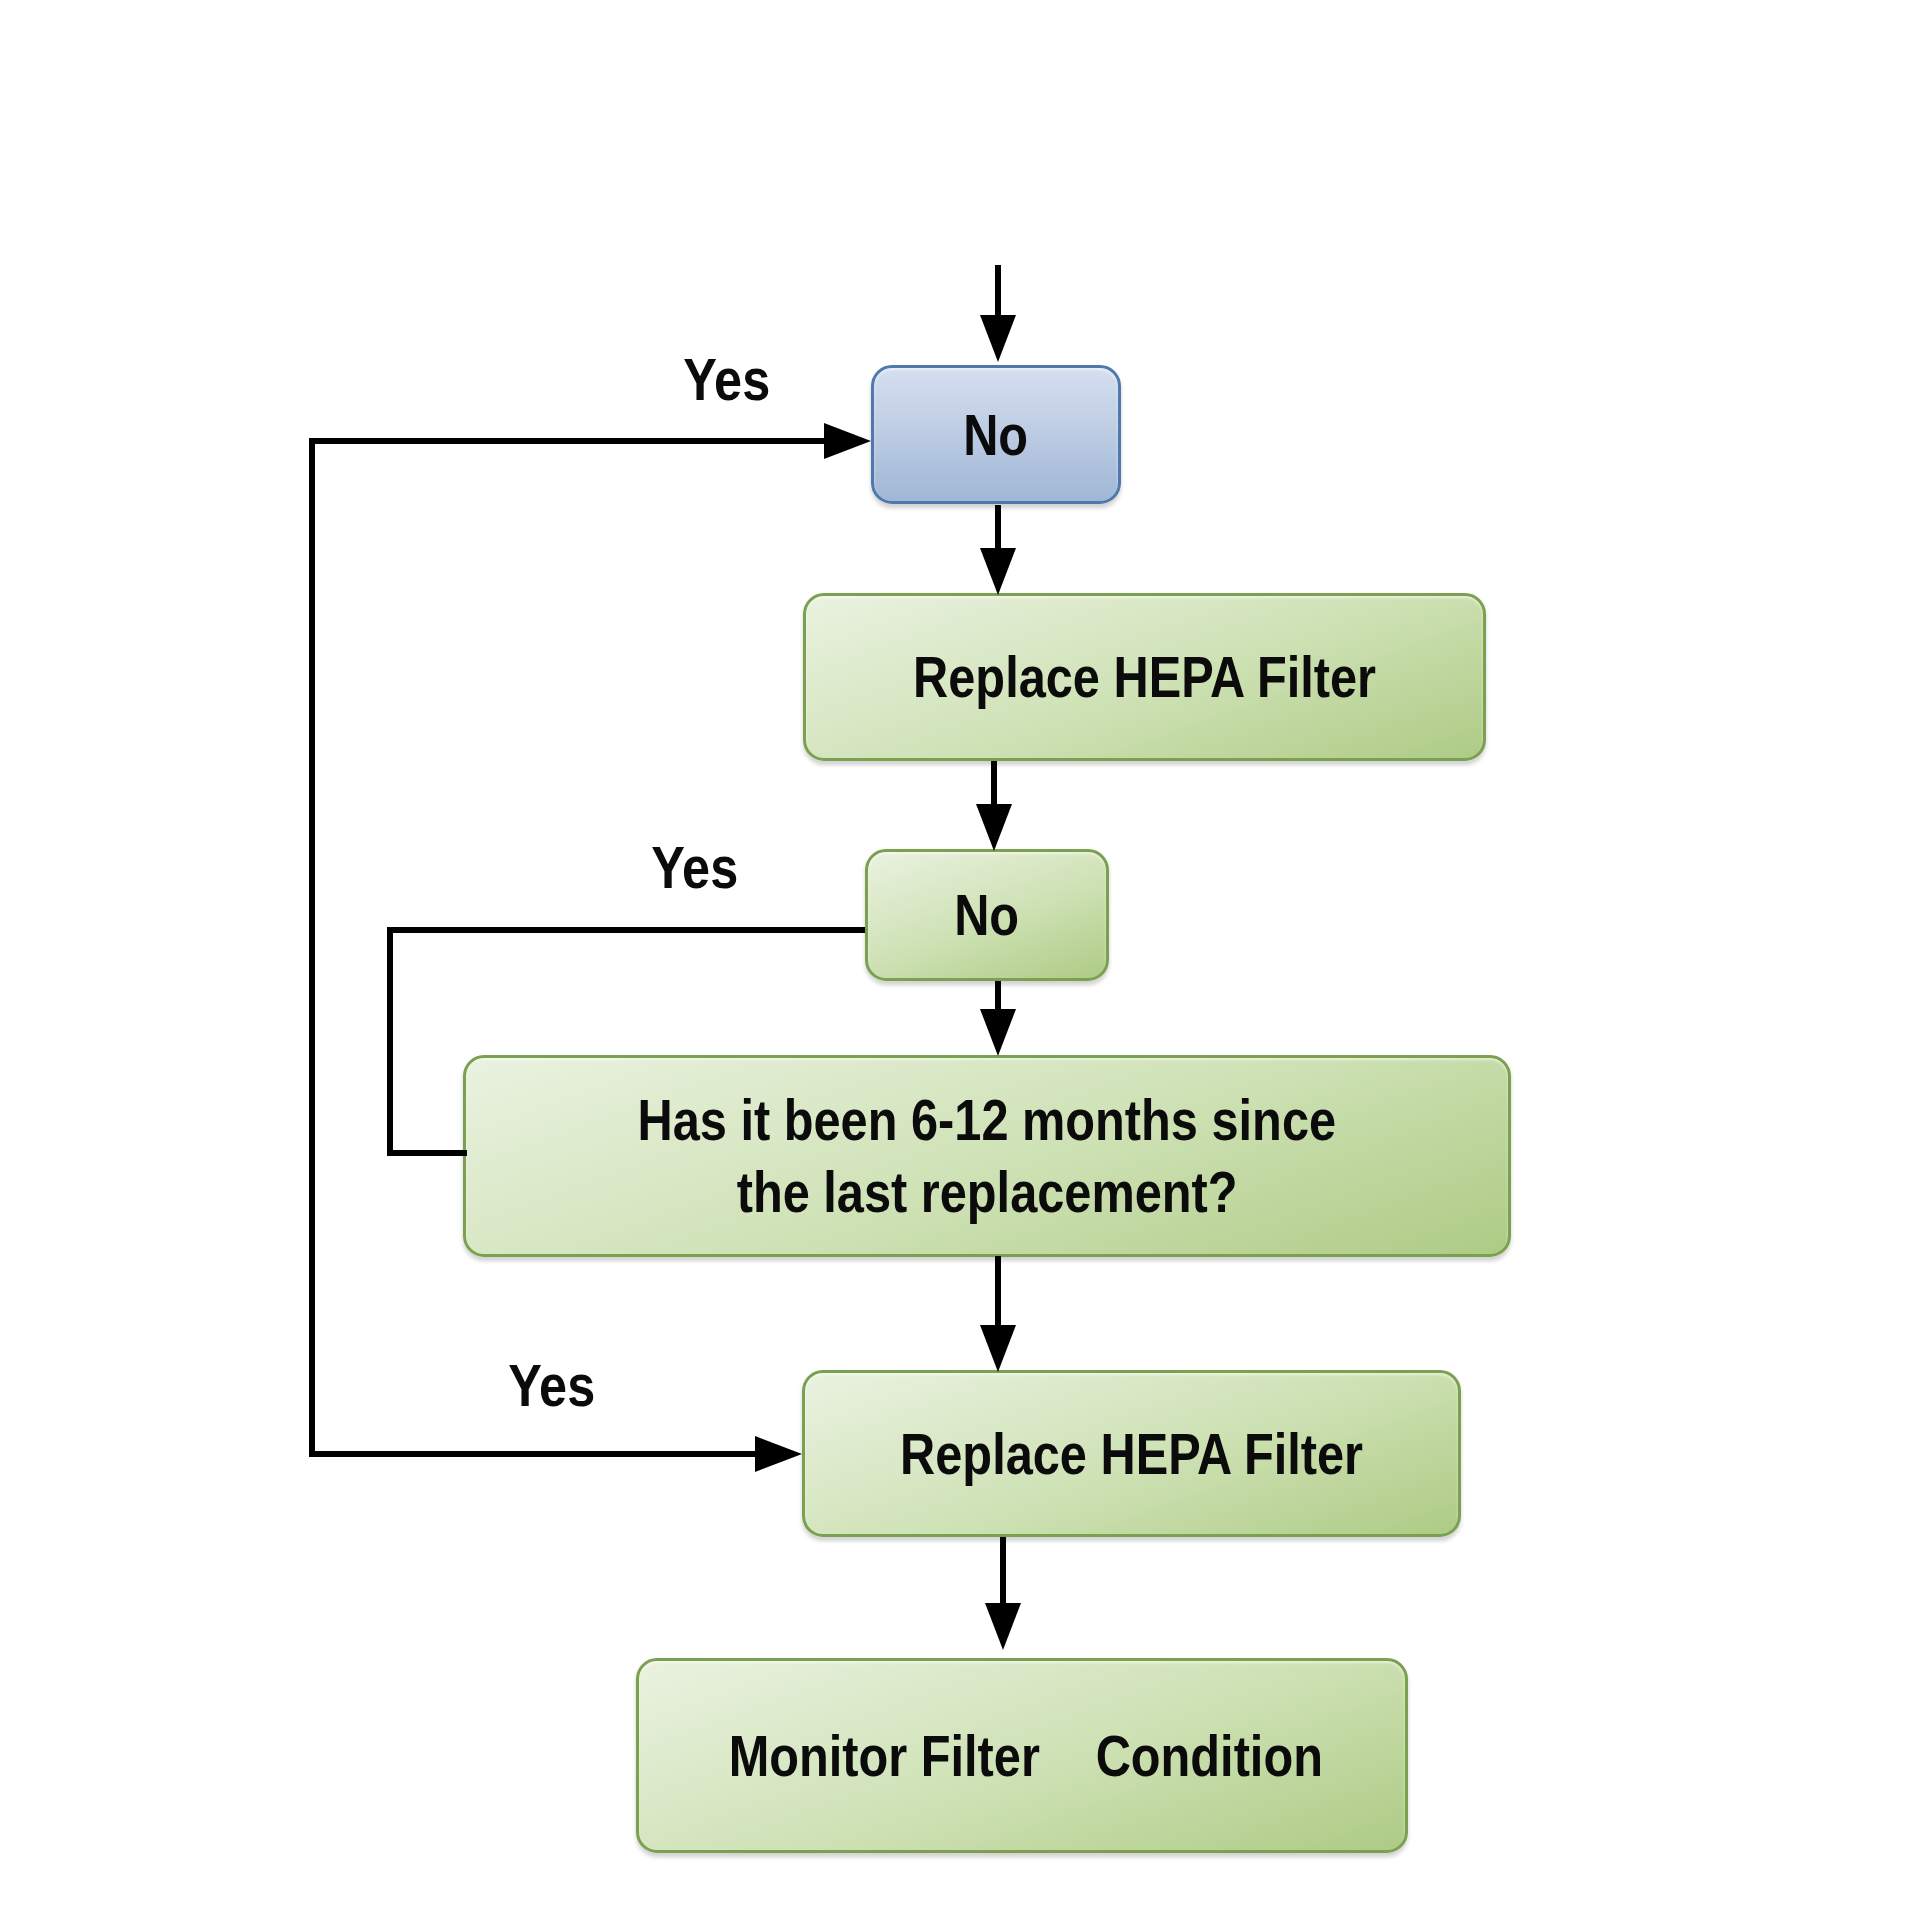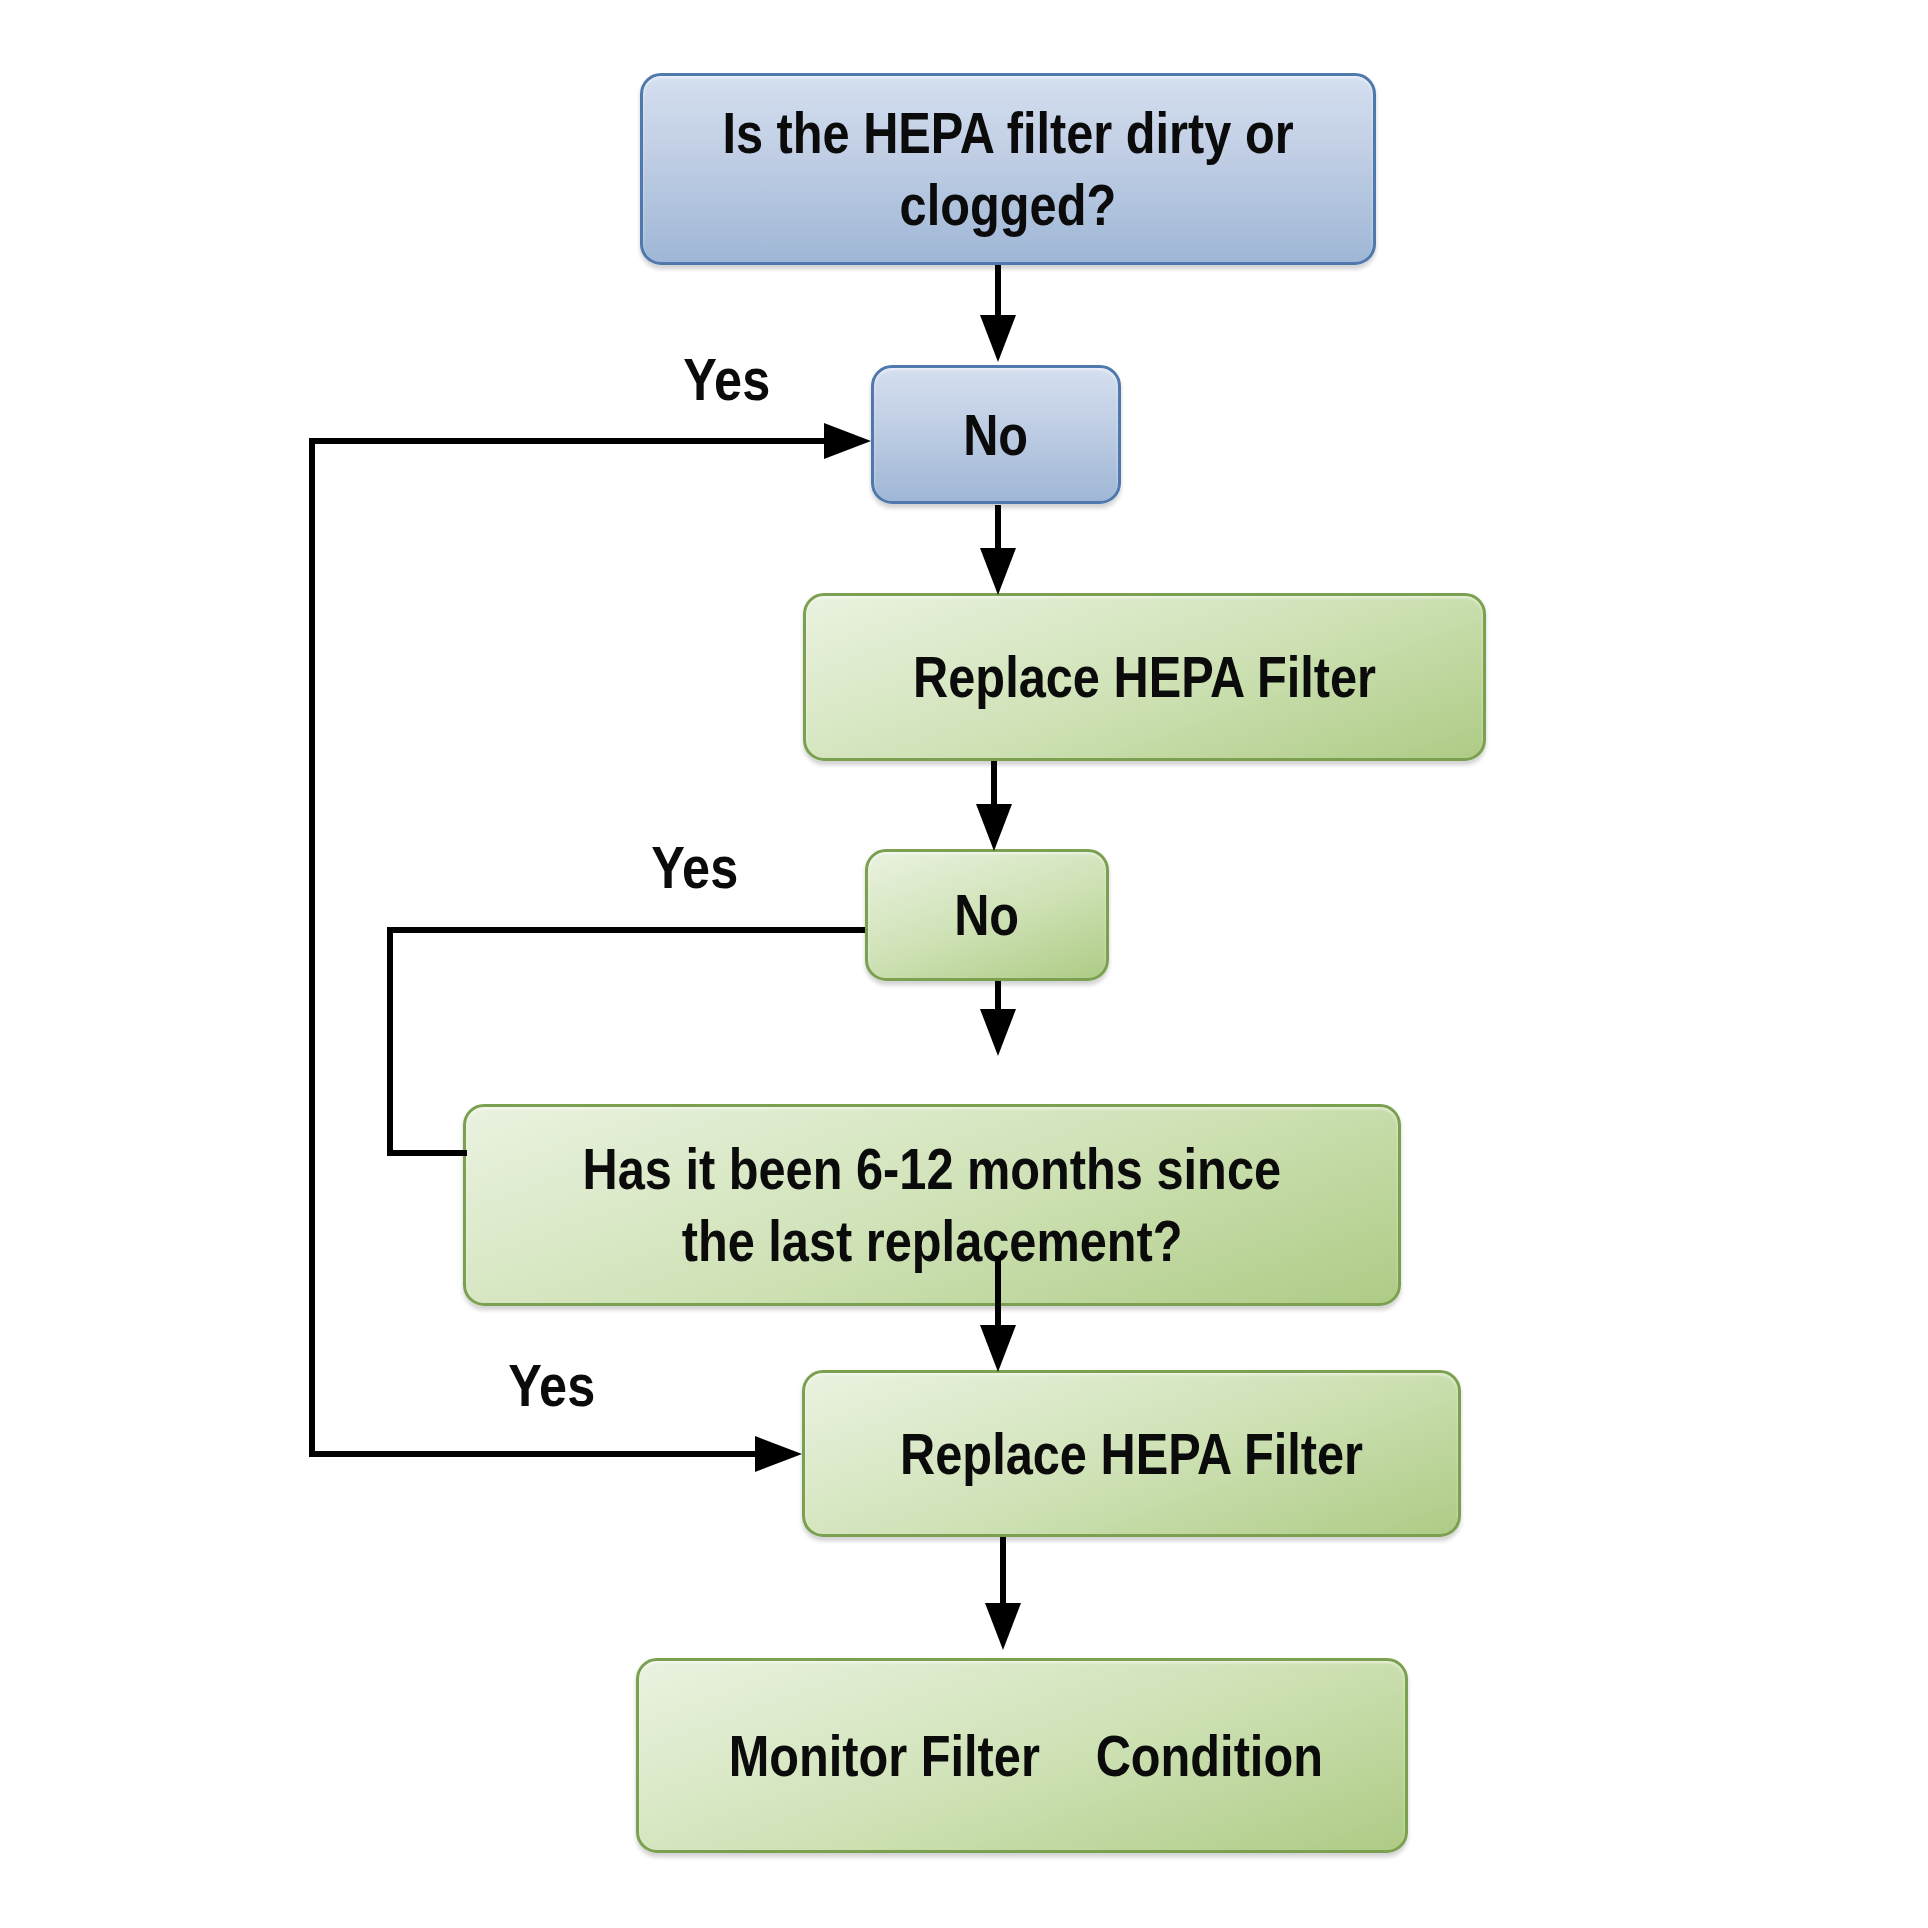--- a/index.html
+++ b/index.html
@@ -71,40 +71,34 @@
     border-top: 18px solid transparent;
     border-bottom: 18px solid transparent;
     border-left: 47px solid #000000;
   }
 </style>
 </head>
 <body>
 
 <div id="canvas">
 
-  <div class="node blue" style="left:640px; top:73px; width:736px; height:192px;">
-    <div>
-      <div class="label-block">Is the HEPA filter dirty or</div>
-      <div class="label-block">clogged?</div>
-    </div>
-  </div>
 
   <div class="node blue" style="left:871px; top:365px; width:250px; height:139px;">
     <div class="label-block">No</div>
   </div>
 
   <div class="node green" style="left:803px; top:593px; width:683px; height:168px;">
     <div class="label-block">Replace HEPA Filter</div>
   </div>
 
   <div class="node green" style="left:865px; top:849px; width:244px; height:132px;">
     <div class="label-block">No</div>
   </div>
 
-  <div class="node green" style="left:463px; top:1104px; width:938px; height:202px;">
+  <div class="node green" style="left:463px; top:1055px; width:1048px; height:202px;">
     <div>
       <div class="label-block">Has it been 6-12 months since</div>
       <div class="label-block">the last replacement?</div>
     </div>
   </div>
 
   <div class="node green" style="left:802px; top:1370px; width:659px; height:167px;">
     <div class="label-block">Replace HEPA Filter</div>
   </div>
 

